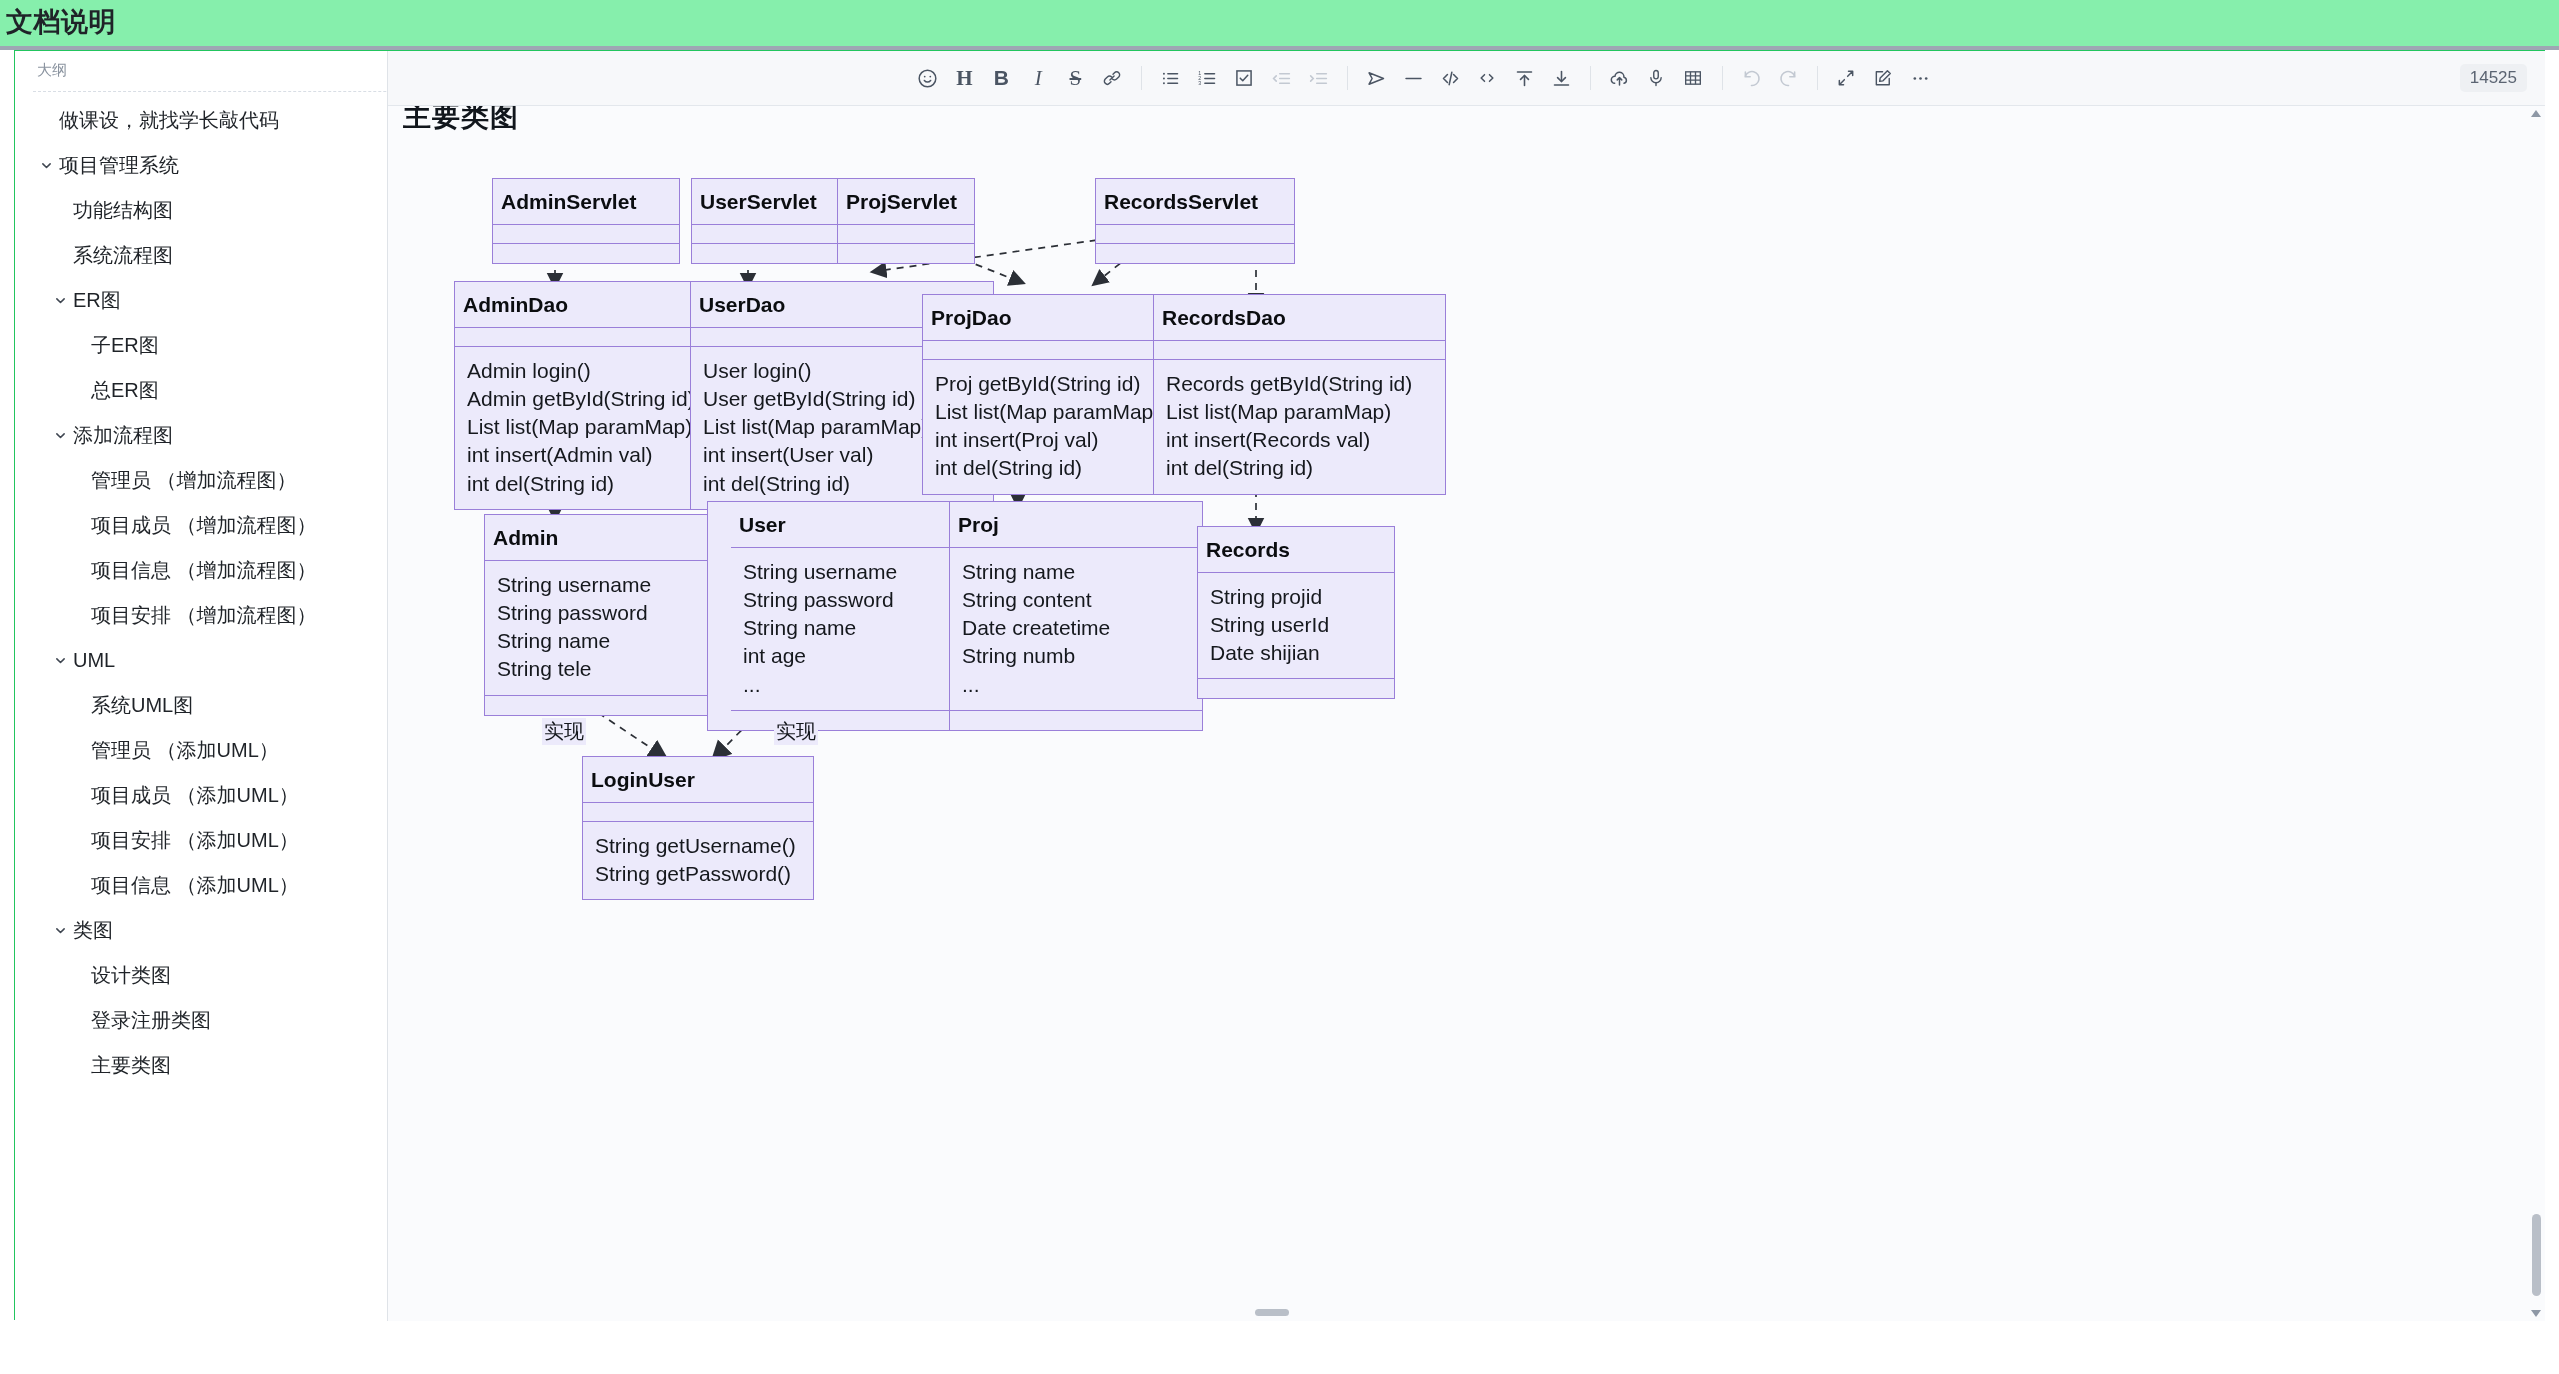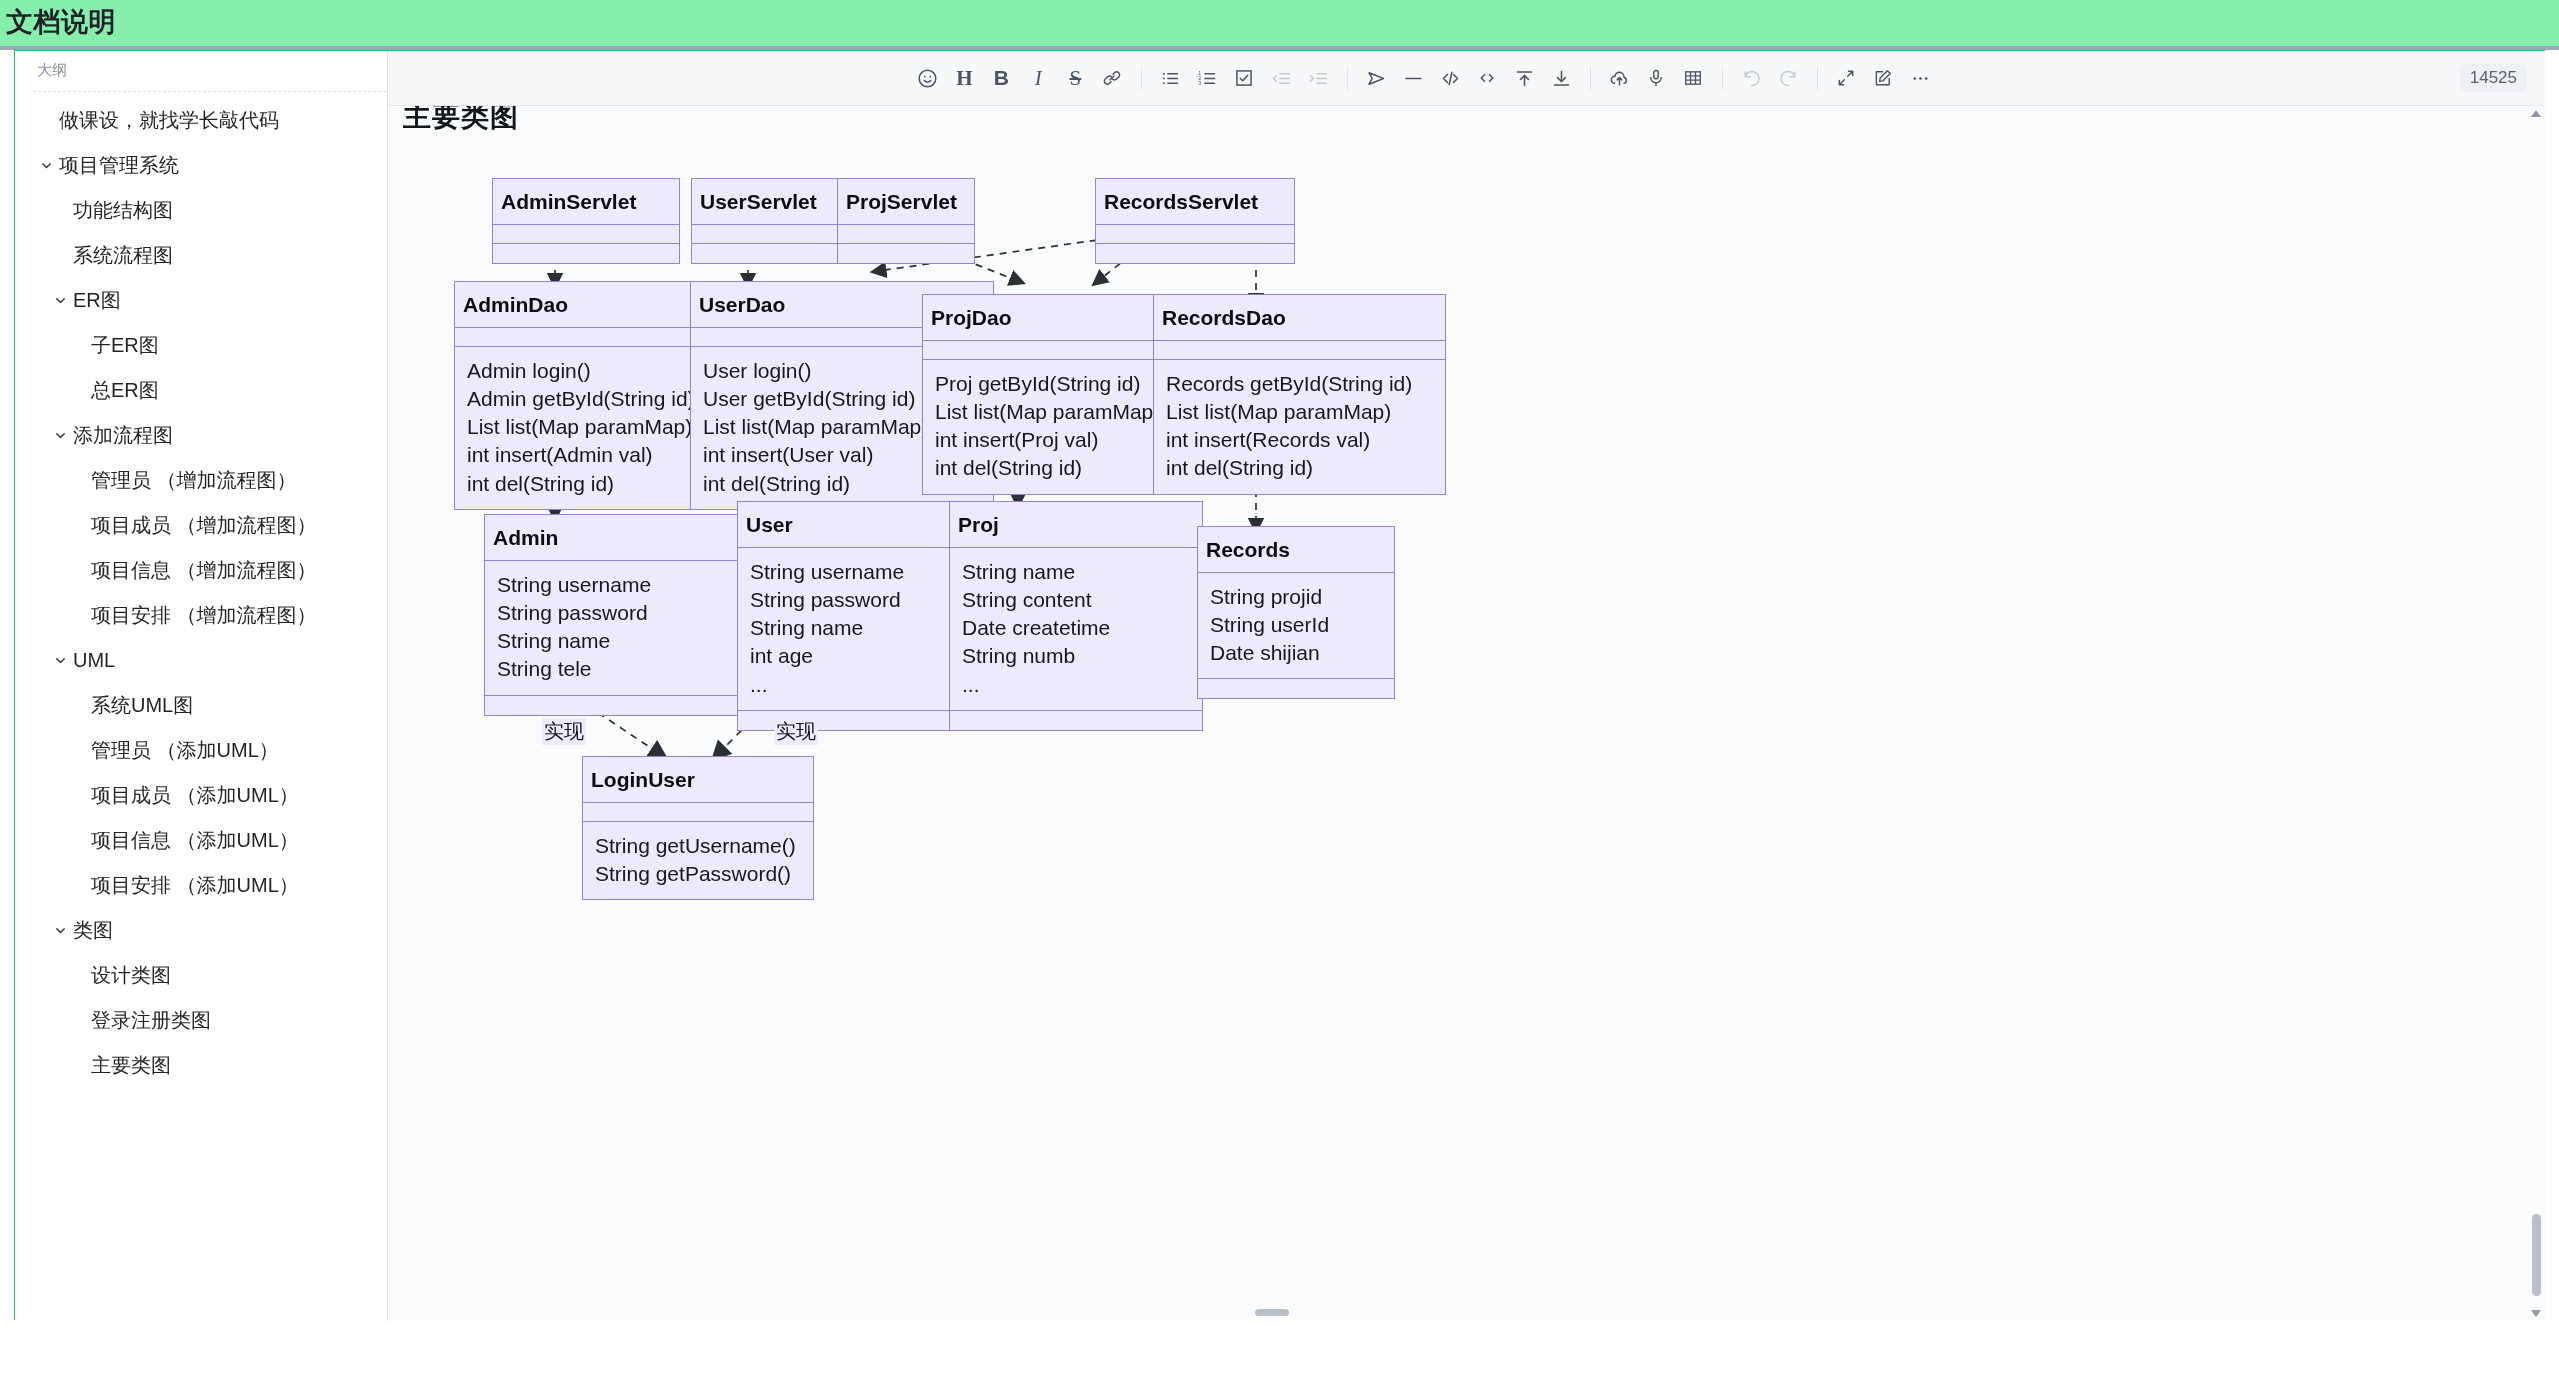--- a/index.html
+++ b/index.html
@@ -273,29 +273,29 @@
               </svg>
             </span>
             <span class="outline-label">项目成员 （添加UML）</span>
           </div>
           <div class="outline-item" style="padding-left: 54px;">
             <span class="chev empty">
               <svg width="13" height="13" viewBox="0 0 16 16" fill="none" stroke="currentColor" stroke-width="1.9" stroke-linecap="round" stroke-linejoin="round">
                 <path d="M3.5 6L8 10.5 12.5 6"></path>
               </svg>
             </span>
+            <span class="outline-label">项目安排 （添加UML）</span>
+          </div>
+          <div class="outline-item" style="padding-left: 54px;">
+            <span class="chev empty">
+              <svg width="13" height="13" viewBox="0 0 16 16" fill="none" stroke="currentColor" stroke-width="1.9" stroke-linecap="round" stroke-linejoin="round">
+                <path d="M3.5 6L8 10.5 12.5 6"></path>
+              </svg>
+            </span>
             <span class="outline-label">项目信息 （添加UML）</span>
-          </div>
-          <div class="outline-item" style="padding-left: 54px;">
-            <span class="chev empty">
-              <svg width="13" height="13" viewBox="0 0 16 16" fill="none" stroke="currentColor" stroke-width="1.9" stroke-linecap="round" stroke-linejoin="round">
-                <path d="M3.5 6L8 10.5 12.5 6"></path>
-              </svg>
-            </span>
-            <span class="outline-label">项目安排 （添加UML）</span>
           </div>
           <div class="outline-item" style="padding-left: 36px;">
             <span class="chev">
               <svg width="13" height="13" viewBox="0 0 16 16" fill="none" stroke="currentColor" stroke-width="1.9" stroke-linecap="round" stroke-linejoin="round">
                 <path d="M3.5 6L8 10.5 12.5 6"></path>
               </svg>
             </span>
             <span class="outline-label">类图</span>
           </div>
           <div class="outline-item" style="padding-left: 54px;">
@@ -582,21 +582,21 @@
             <div class="uml" style="left: 96px; top: 408px; width: 258px;">
               <div class="sec title">Admin</div>
               <div class="sec rows">
                 <div class="row">String username</div>
                 <div class="row">String password</div>
                 <div class="row">String name</div>
                 <div class="row">String tele</div>
               </div>
               <div class="sec empty-sec"></div>
             </div>
-            <div class="uml" style="left: 349px; top: 395px; width: 254px;">
+            <div class="uml" style="left: 319px; top: 395px; width: 254px; padding-left: 23px;">
               <div class="sec title">User</div>
               <div class="sec rows">
                 <div class="row">String username</div>
                 <div class="row">String password</div>
                 <div class="row">String name</div>
                 <div class="row">int age</div>
                 <div class="row">...</div>
               </div>
               <div class="sec empty-sec"></div>
             </div>

